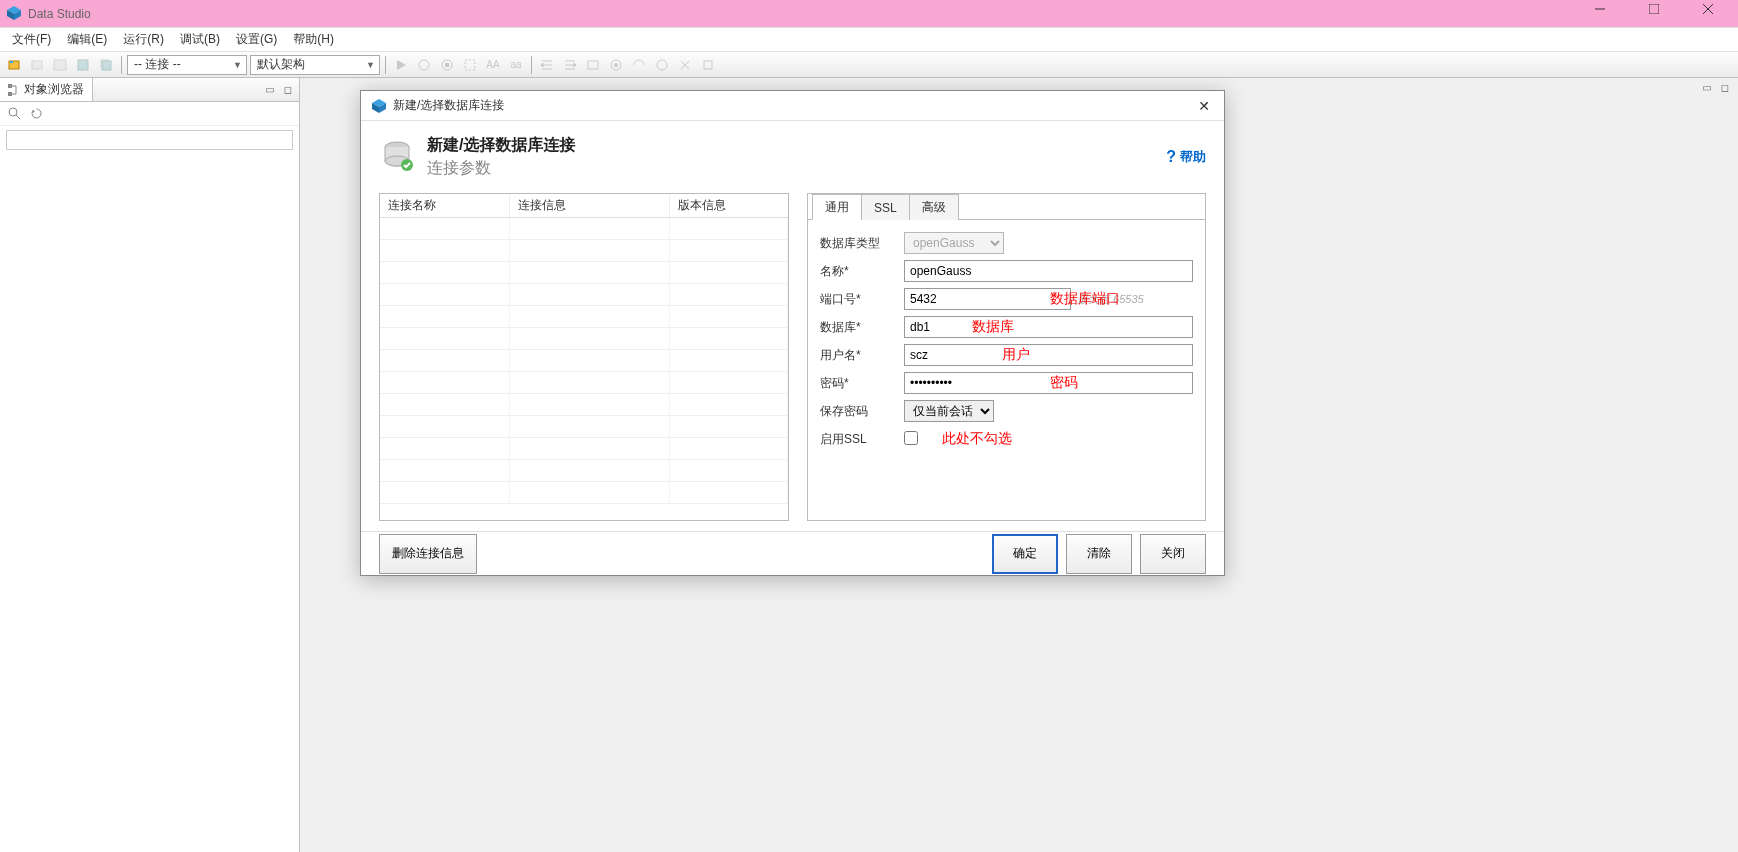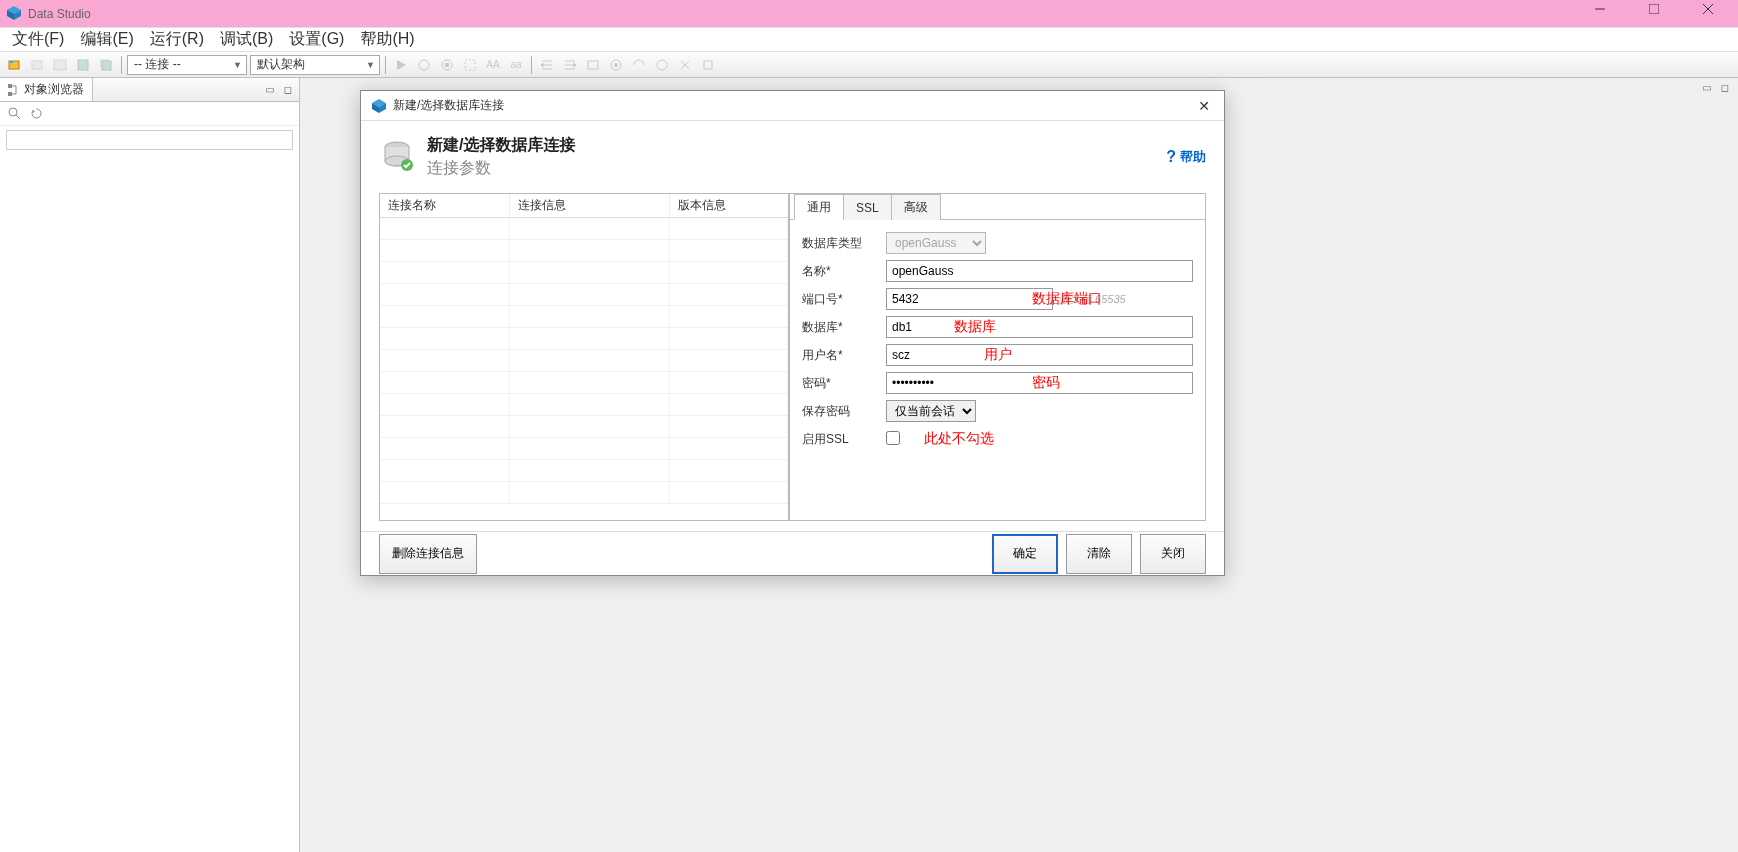--- a/index.html
+++ b/index.html
@@ -7,21 +7,21 @@
 
 
 .titlebar { height: 28px; background: #f9a8d4; display: flex; align-items: flex-end; padding: 6px 6px; border-bottom: 1px solid #e0e0e0; }
 .titlebar .logo { width: 16px; height: 16px; margin-right: 6px; display: flex; align-items: center; justify-content: center; }
 .titlebar .title { color: #666; font-size: 12px; flex: 1; }
 .titlebar .controls { display: flex; gap: 18px; padding-right: 6px; }
 .titlebar .controls span { width: 36px; height: 24px; display: flex; align-items: center; justify-content: center; color: #555; cursor: pointer; }
 
 
 .menubar { height: 24px; background: #fff; display: flex; align-items: center; padding: 0 4px; border-bottom: 1px solid #e0e0e0; }
-.menubar .item { padding: 0 8px; height: 100%; display: flex; align-items: center; cursor: pointer; font-size: 16px; }
+.menubar .item { padding: 0 8px; height: 100%; display: flex; align-items: center; cursor: pointer; font-size: 12px; }
 
 
 .toolbar { height: 26px; background: linear-gradient(to bottom, #fdfdfd, #ececec); border-bottom: 1px solid #c0c0c0; display: flex; align-items: center; padding: 0 4px; gap: 3px; }
 .toolbar .tbtn { width: 20px; height: 20px; display: flex; align-items: center; justify-content: center; cursor: pointer; }
 .toolbar .tbtn.disabled { opacity: 0.4; }
 .toolbar .sep { width: 1px; height: 18px; background: #b0b0b0; margin: 0 2px; }
 .toolbar .dropdown { height: 20px; background: #fff; border: 1px solid #aaa; display: flex; align-items: center; padding: 0 4px 0 6px; gap: 4px; cursor: pointer; font-size: 12px; min-width: 120px; }
 .toolbar .dropdown .arrow { color: #666; font-size: 9px; margin-left: auto; }
 
 
@@ -43,21 +43,21 @@
 .dialog { position: absolute; left: 360px; top: 90px; width: 865px; height: 486px; background: #fff; border: 1px solid #888; box-shadow: 0 4px 20px rgba(0,0,0,0.25); display: flex; flex-direction: column; }
 .dialog-title { height: 30px; background: #fff; border-bottom: 1px solid #e0e0e0; display: flex; align-items: center; padding: 0 10px; }
 .dialog-title .dicon { width: 16px; height: 16px; margin-right: 6px; }
 .dialog-title .dtext { font-size: 12px; flex: 1; }
 .dialog-title .dclose { width: 20px; height: 20px; display: flex; align-items: center; justify-content: center; cursor: pointer; color: #333; font-size: 14px; }
 .dialog-header { padding: 14px 18px; display: flex; align-items: center; }
 .dialog-header .hicon { width: 36px; height: 36px; margin-right: 12px; }
 .dialog-header .htitle { font-size: 16px; font-weight: bold; color: #222; }
 .dialog-header .hsub { font-size: 16px; color: #888; margin-top: 2px; }
 .dialog-header .help { margin-left: auto; color: #0066cc; font-weight: bold; font-size: 13px; display: flex; align-items: center; gap: 4px; cursor: pointer; }
-.dialog-body { flex: 1; display: flex; padding: 0 18px; gap: 0; }
+.dialog-body { flex: 1; display: flex; padding: 0 18px; gap: 18px; }
 .conn-list { width: 410px; display: flex; flex-direction: column; }
 .conn-table { flex: 1; border: 1px solid #bbb; background: #fff; }
 .conn-table .hdr { display: flex; height: 24px; background: #fff; border-bottom: 1px solid #ddd; }
 .conn-table .hdr > div { padding: 0 8px; display: flex; align-items: center; font-size: 12px; border-right: 1px solid #eee; }
 .conn-table .hdr > div:last-child { border-right: none; }
 .conn-table .rows { height: calc(100% - 24px); }
 .conn-table .row { height: 22px; border-bottom: 1px solid #f0f0f0; display: flex; }
 .conn-table .row > div { border-right: 1px solid #f5f5f5; }
 .conn-form { flex: 1; border: 1px solid #bbb; background: #fff; display: flex; flex-direction: column; }
 .form-tabs { display: flex; height: 26px; border-bottom: 1px solid #bbb; }

